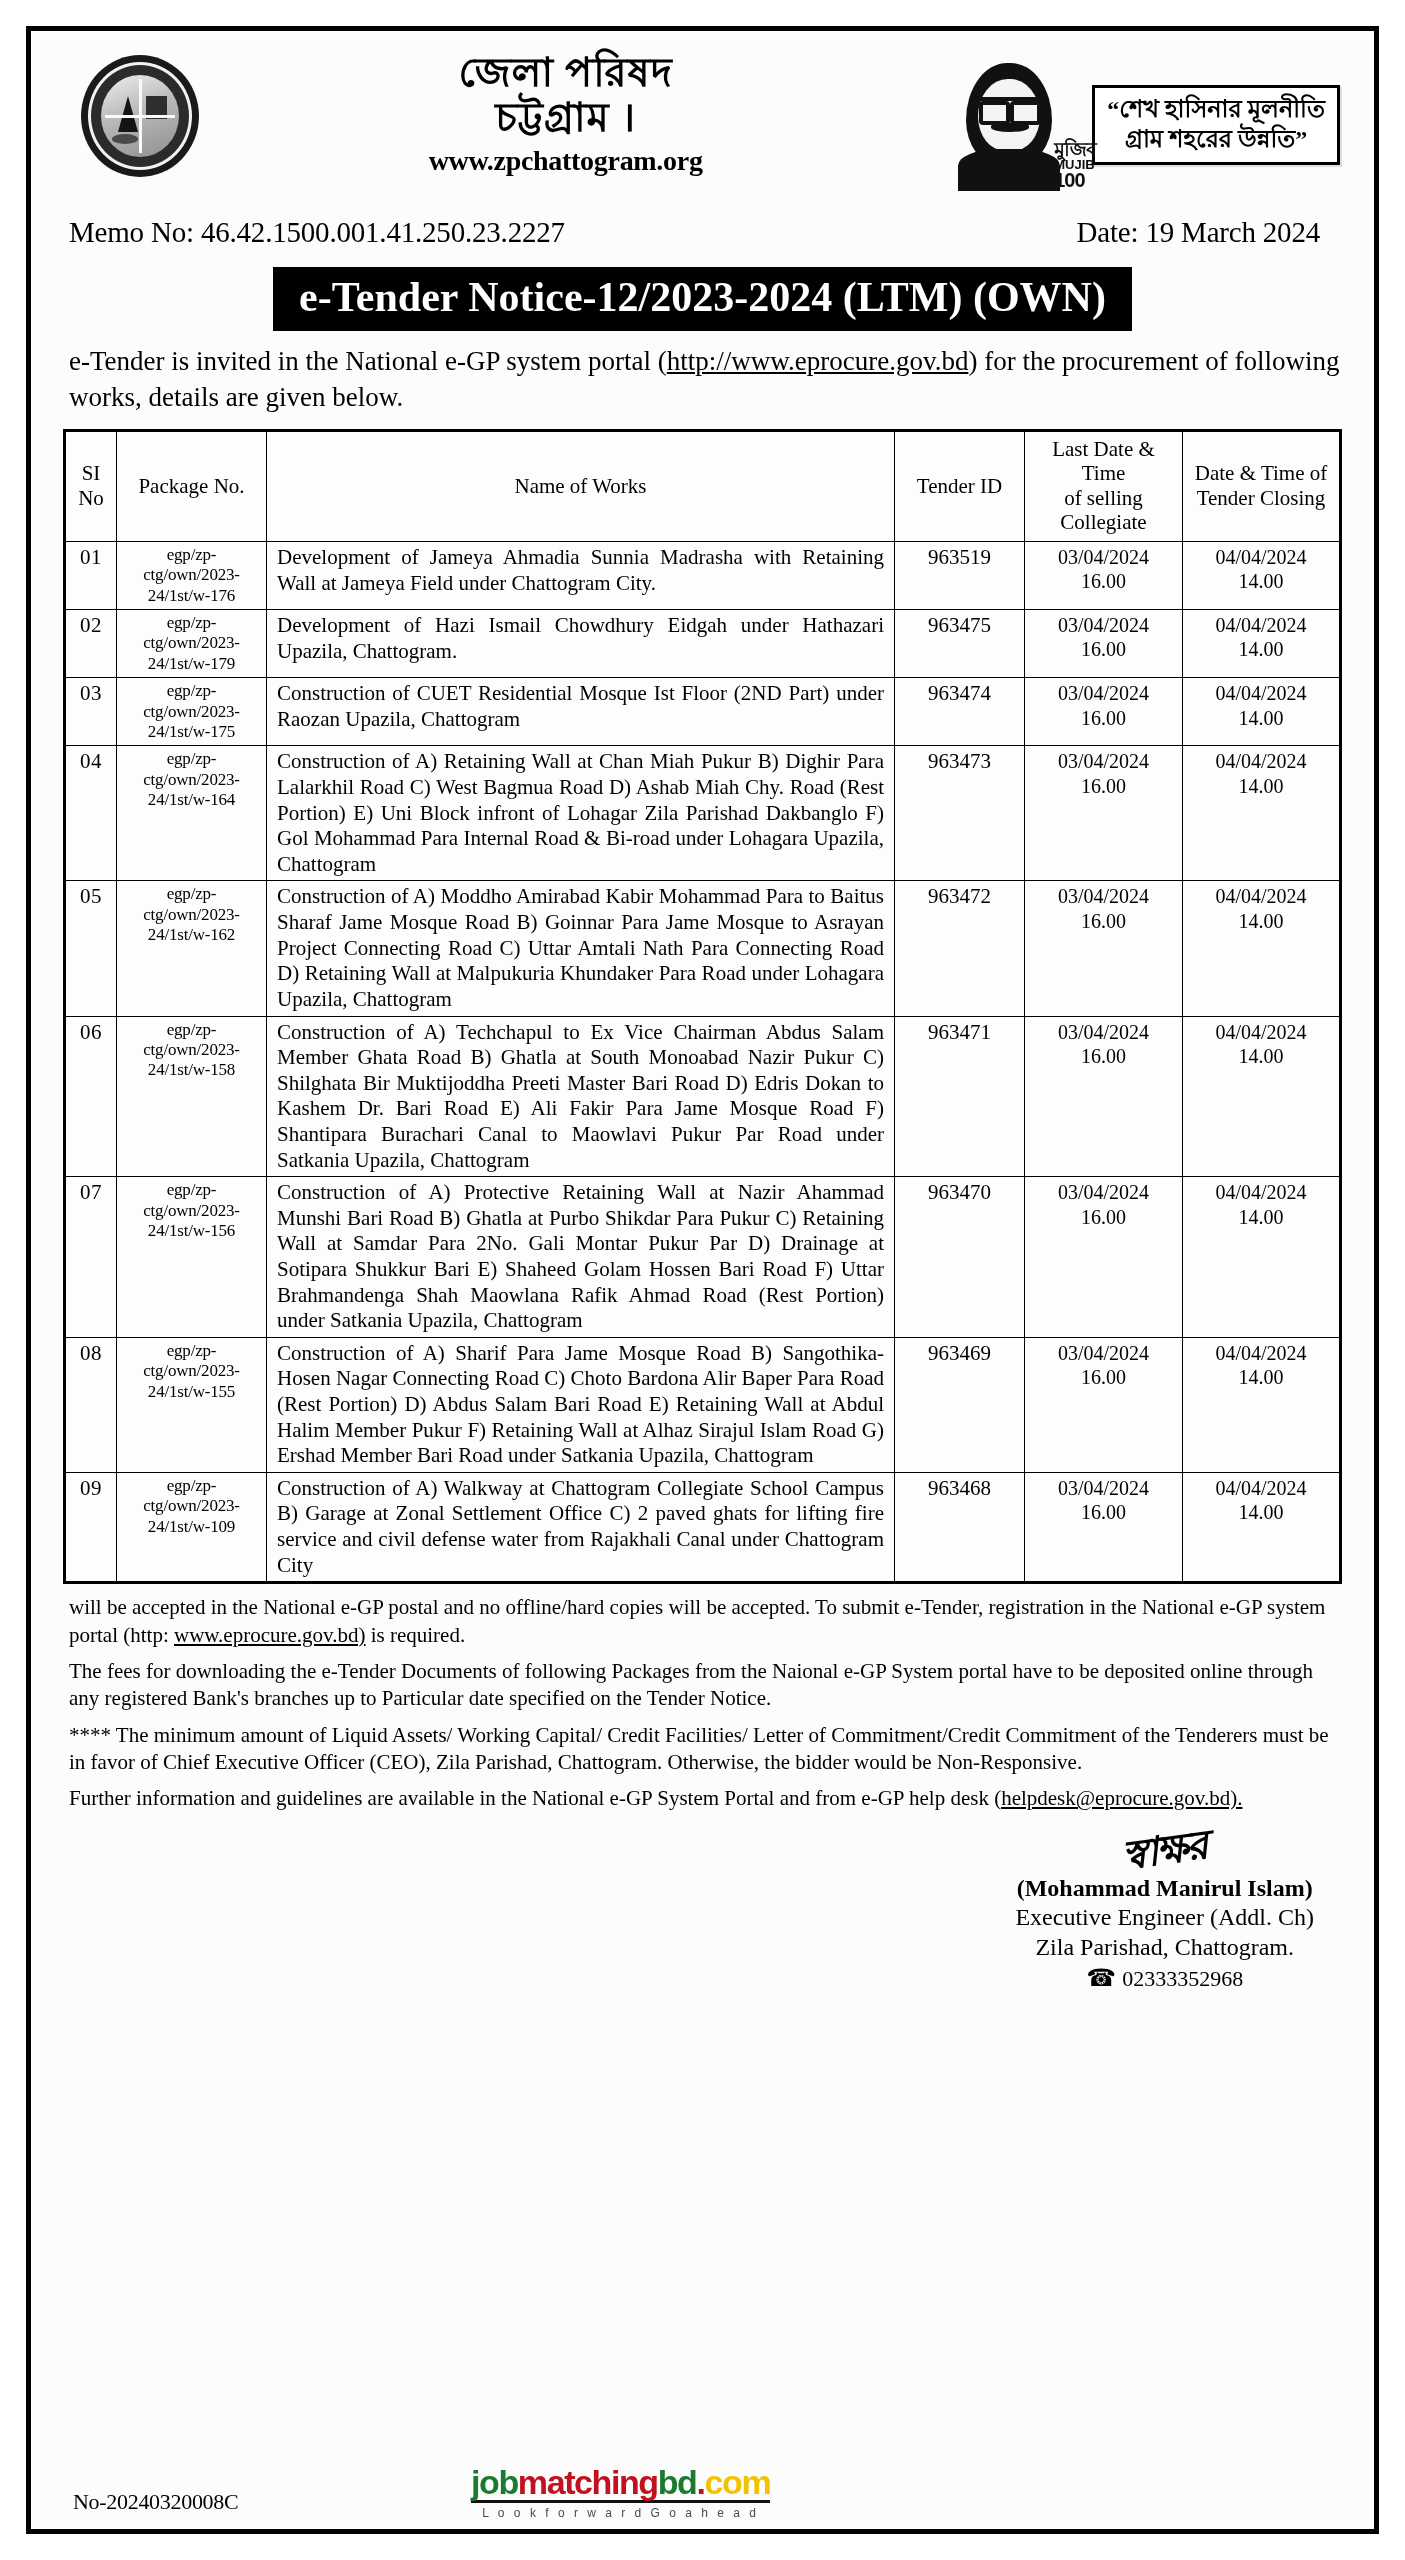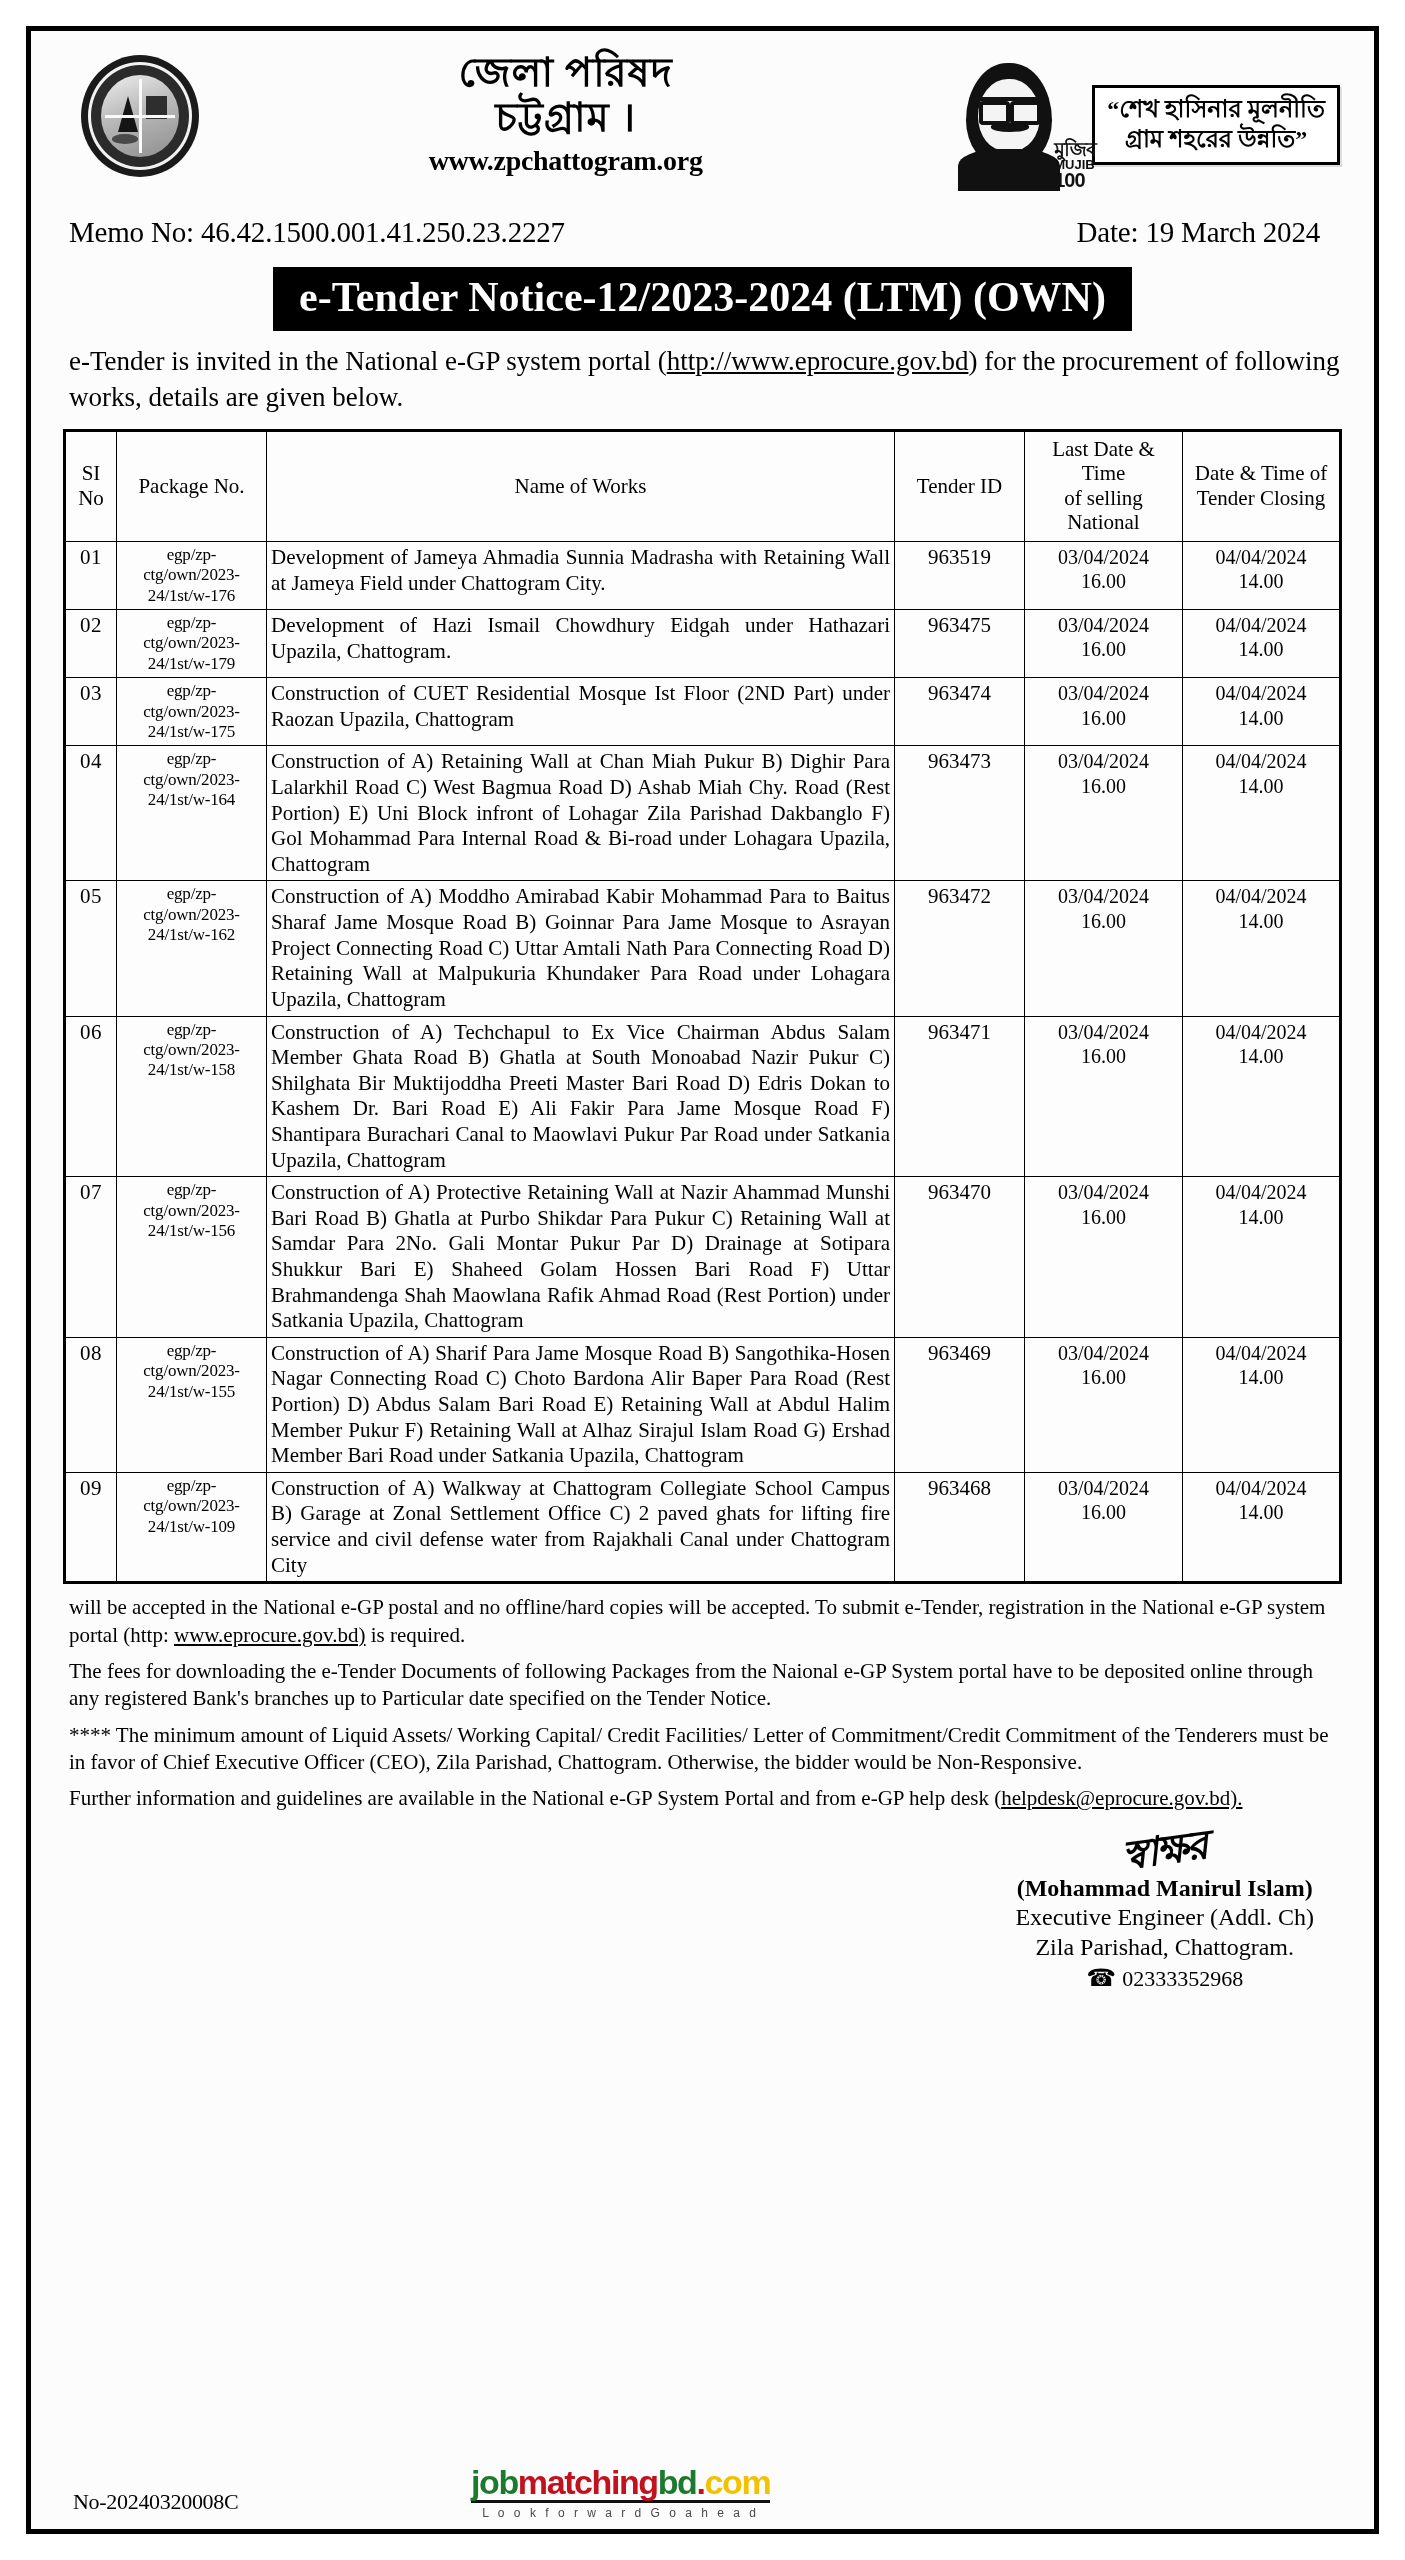--- a/index.html
+++ b/index.html
@@ -252,21 +252,21 @@
   }
   table.tender {
     border-collapse: collapse;
     width: 100%;
     table-layout: fixed;
     border: 3px solid #000;
   }
   table.tender th, table.tender td {
     border: 1.5px solid #000;
     vertical-align: top;
-    padding: 3px 4px;
+    padding: 3px 10px;
     background: #fdfdfd;
   }
   table.tender thead th {
     text-align: center;
     vertical-align: middle;
     font-weight: normal;
     font-size: 21px;
     line-height: 1.15;
     padding: 5px 3px 7px 3px;
     height: 78px;
@@ -459,21 +459,21 @@
           <th>
             <div>SI</div>
             <div>No</div>
           </th>
           <th>Package No.</th>
           <th>Name of Works</th>
           <th>Tender ID</th>
           <th>
             <div>Last Date &amp; Time</div>
             <div>of selling</div>
-            <div>National</div>
+            <div>Collegiate</div>
           </th>
           <th>
             <div>Date &amp; Time of</div>
             <div>Tender Closing</div>
           </th>
         </tr>
       </thead>
       <tbody>
         <tr>
           <td class="sl">01</td>

